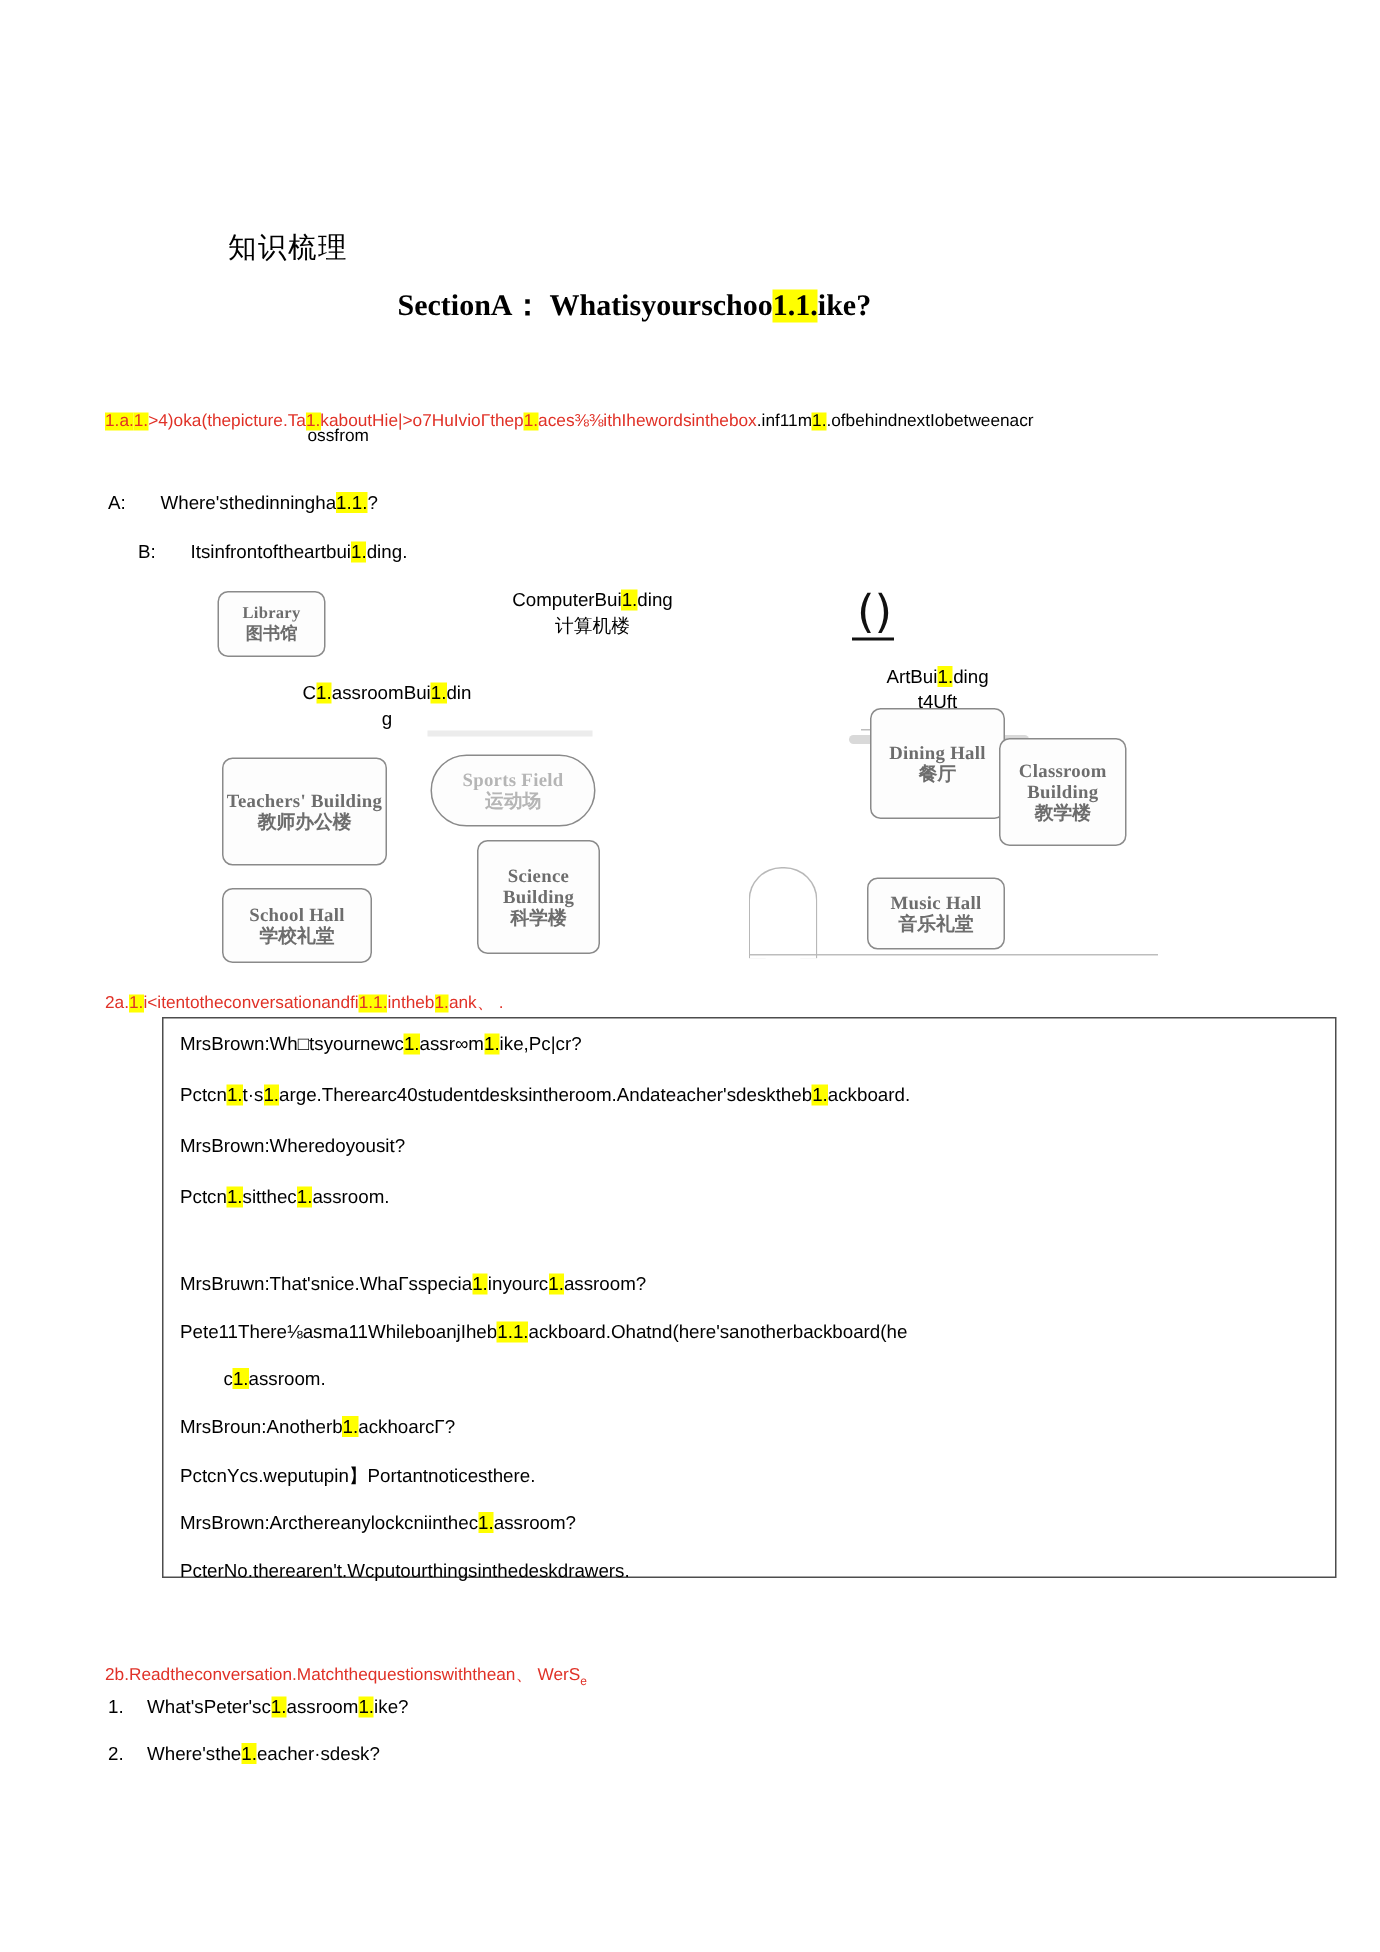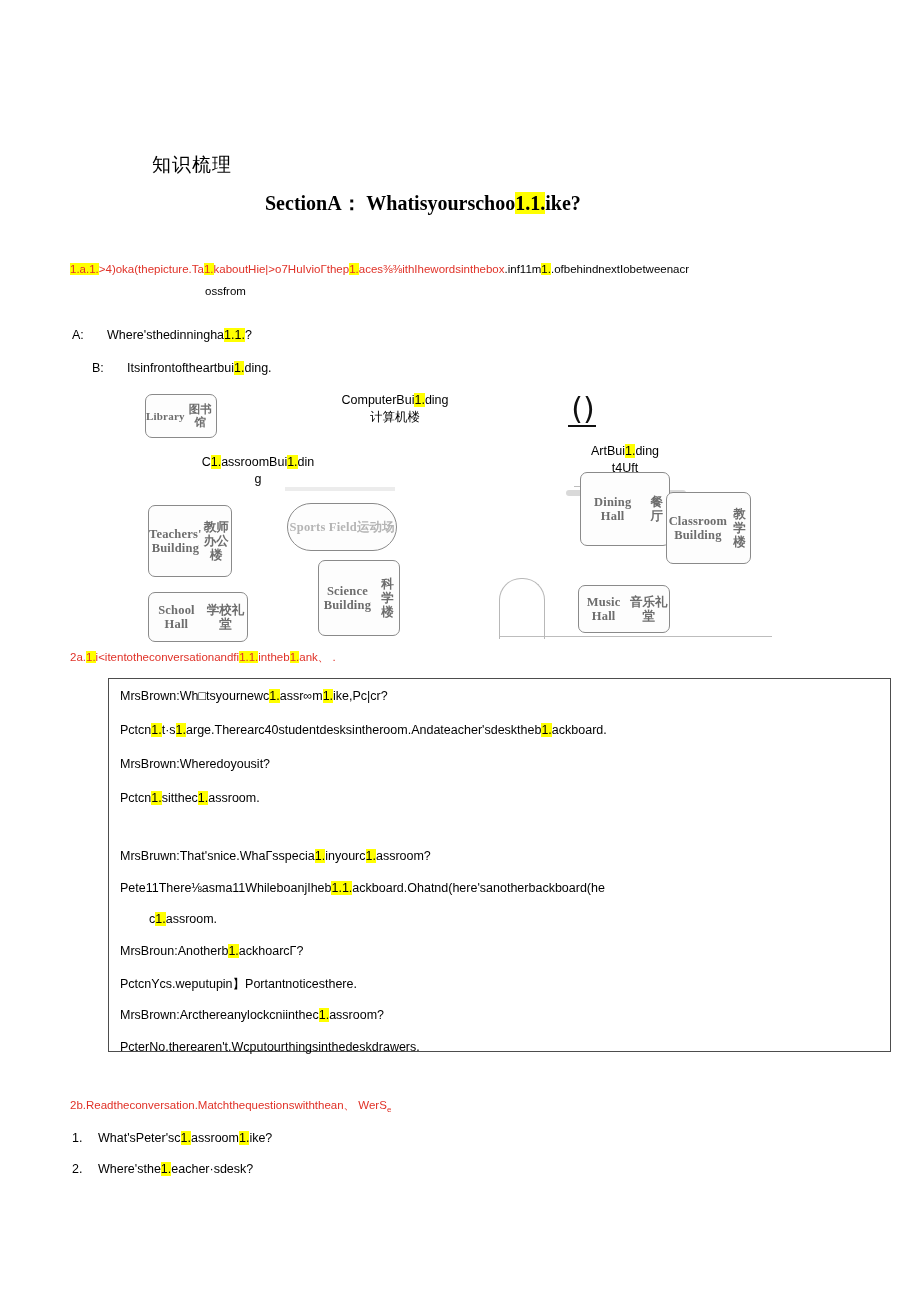--- a/index.html
+++ b/index.html
@@ -25,20 +25,21 @@
     font-family:"Liberation Serif", serif;
     white-space:nowrap;
   }
   .h-section .hl { background:#ffff00; }
 
   
   .redline {
     color:#e03127;
     font-size:11.5px;
     line-height:14px;
+    margin-top:12px;
   }
   .instr1 {
     position:absolute; left:70px; top:262px;
     width:840px;
     white-space:nowrap;
   }
   .instr1-wrap {
     position:absolute; left:205px; top:285px;
     font-size:11.5px; color:#000;
   }
@@ -63,31 +64,31 @@
   .bldg {
     position:absolute;
     border:1.5px solid #8a8a8a;
     border-radius:7px;
     background:#fdfdfd;
     color:#6d6d6d;
     text-align:center;
     font-family:"Liberation Serif", serif;
     font-weight:bold;
     line-height:1.12;
-    display:flex; flex-direction:row;
+    display:flex; flex-direction:column;
     align-items:center; justify-content:center;
     box-sizing:border-box;
     filter:blur(0.18px);
   }
   .bldg .en { font-size:12.5px; letter-spacing:0.2px; }
   .bldg .cn { font-size:12.5px; font-family:"DejaVu Sans", sans-serif; }
 
   .b-library   { left:145px; top:394px;  width:72px;  height:44px; }
   .b-library .en{font-size:11px;} .b-library .cn{font-size:11.5px;}
-  .b-teachers  { left:148px; top:505px;  width:84px; height:72px; }
+  .b-teachers  { left:148px; top:505px;  width:110px; height:72px; }
   .b-schoolhall{ left:148px; top:592px;  width:100px; height:50px; }
   .b-sports    { left:287px; top:503px;  width:110px; height:48px; border-radius:24px; color:#b5b5b5; }
   .b-science   { left:318px; top:560px;  width:82px;  height:76px; }
   .b-dining    { left:580px; top:472px;  width:90px;  height:74px; }
   .b-classroom { left:666px; top:492px;  width:85px;  height:72px; }
   .b-music     { left:578px; top:585px;  width:92px;  height:48px; }
 
   
   .scan-line { position:absolute; background:#bdbdbd; }
   .gl1 { left:500px; top:636px; width:272px; height:1px; }

